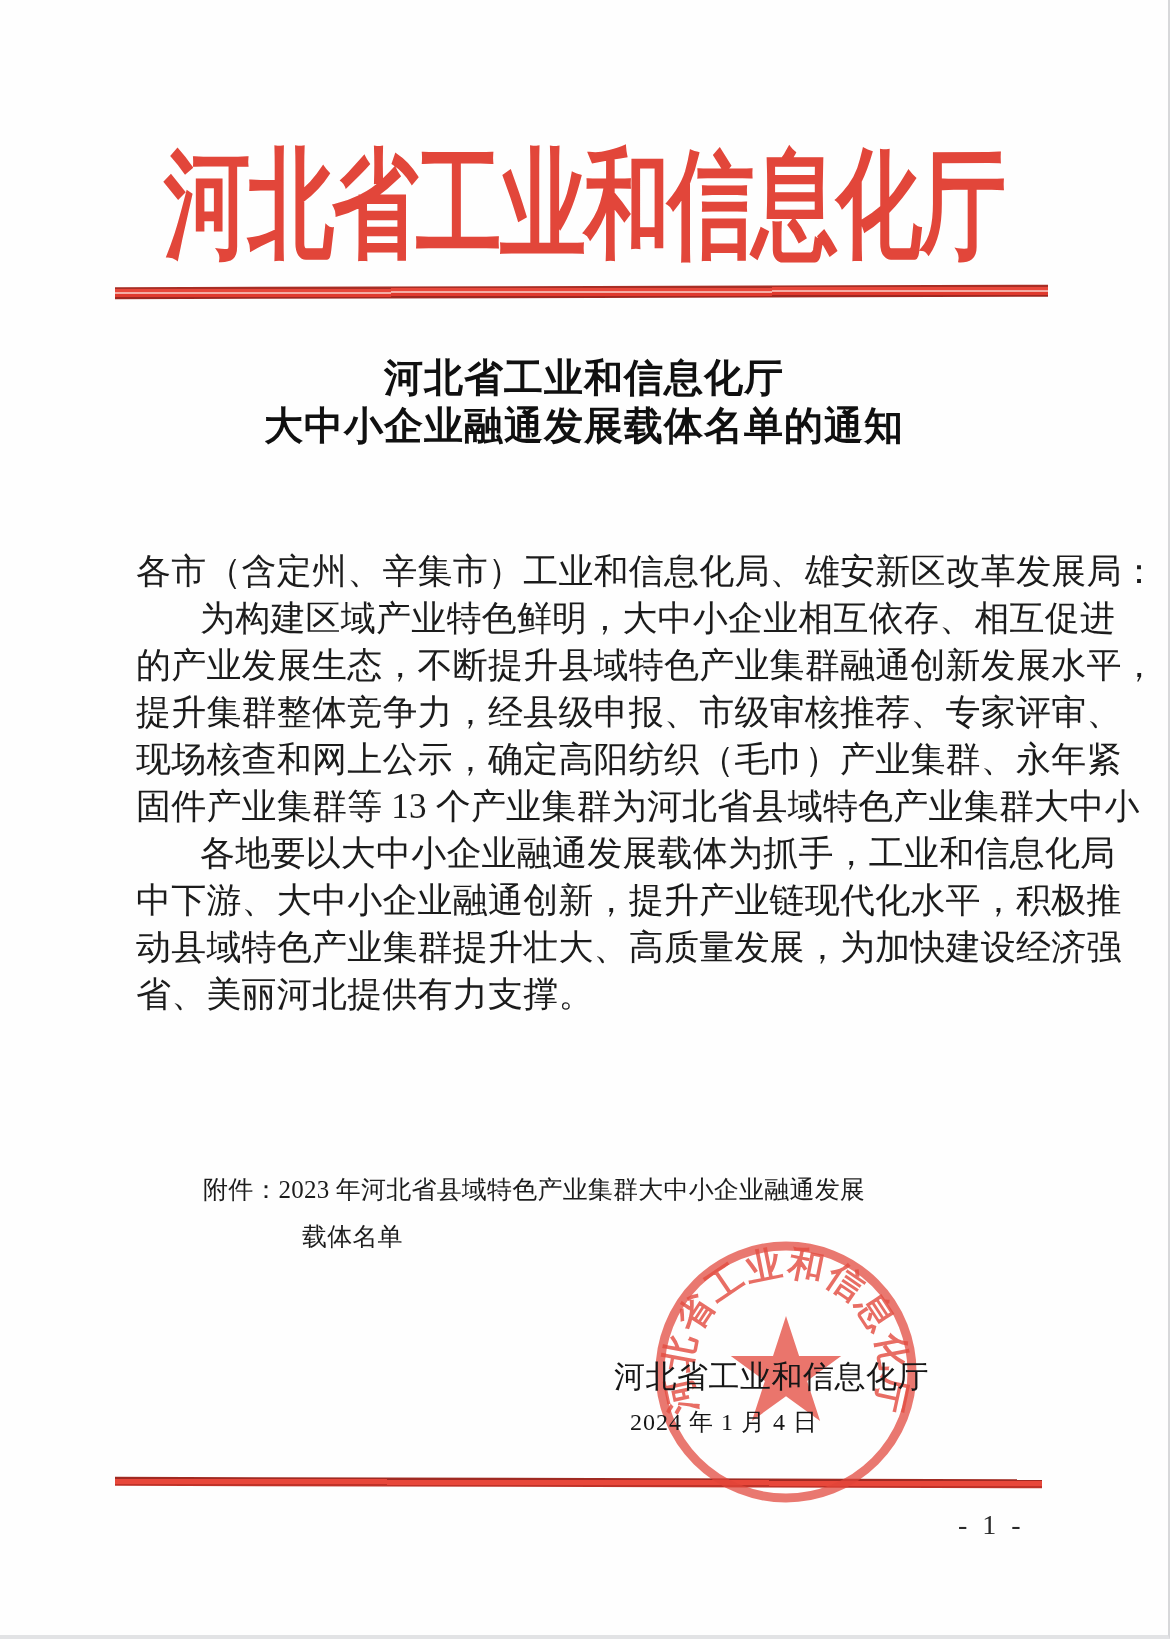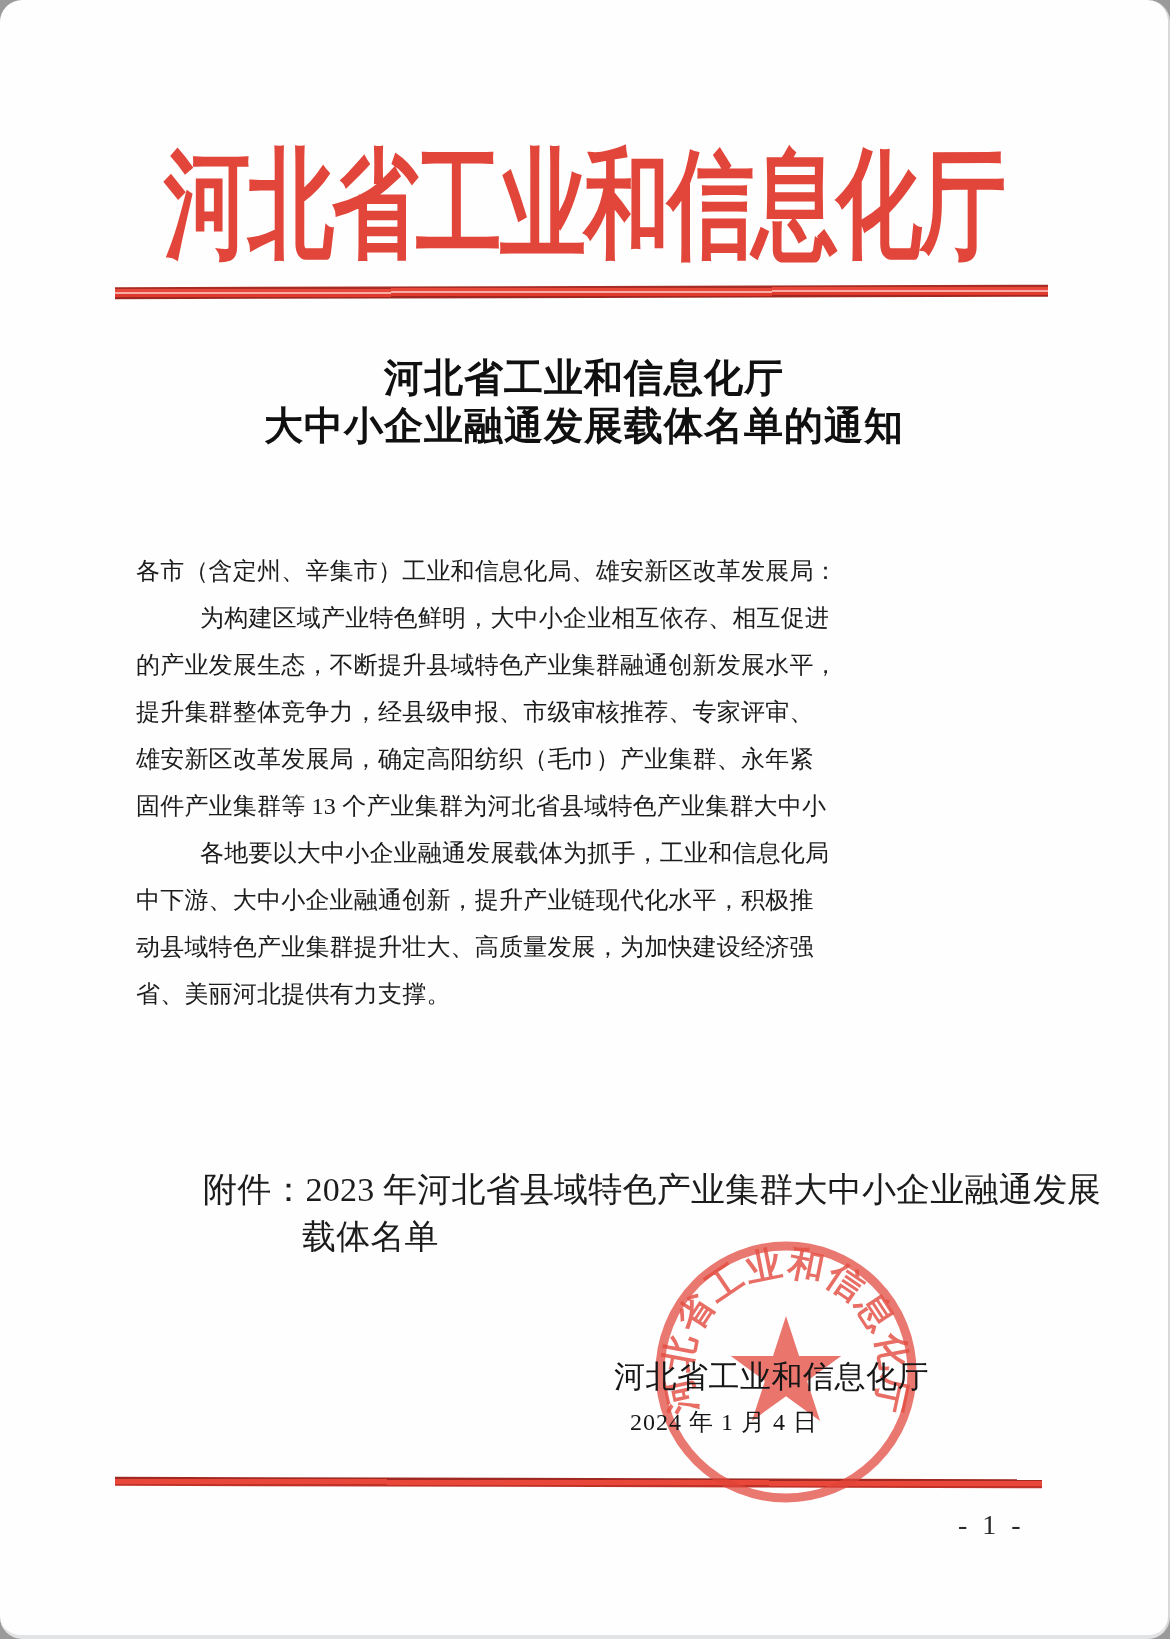--- a/index.html
+++ b/index.html
@@ -6,21 +6,20 @@
   .page{
     position:relative;
     width:1170px;height:1639px;
     margin:0 auto;
     background:#fefefe;
     overflow:hidden;
     font-family:"Liberation Serif","DejaVu Serif",serif;
     border-right:2px solid #d7d8da;
     border-bottom:4px solid #e2e3e5;
     box-sizing:border-box;
-    border-radius:22px;
   }
   
   .letterhead{
     position:absolute;top:146px;left:0;width:100%;
     text-align:center;
     font-size:86px;line-height:86px;font-weight:bold;
     color:#e2463a;
     letter-spacing:-2px;
     transform:scaleY(1.38);
     transform-origin:50% 0;
@@ -40,29 +39,29 @@
   .doc-title{
     position:absolute;top:354px;left:0;width:100%;
     text-align:center;color:#101010;
     font-size:39px;line-height:48px;font-weight:bold;
     letter-spacing:1px;white-space:nowrap;
   }
   
   .body-block{
     position:absolute;top:548px;left:136px;width:920px;
     color:#1c1c1c;
-    font-size:24px;line-height:47px;
+    font-size:35px;line-height:47px;
     letter-spacing:0.2px;
   }
   .bline{height:47px;white-space:nowrap;}
   .bline.ind{padding-left:64px;}
   
   .attachment{
     position:absolute;top:1166px;left:203px;
-    color:#1c1c1c;font-size:34px;line-height:47px;
+    color:#1c1c1c;font-size:25px;line-height:47px;
     letter-spacing:0.2px;white-space:nowrap;
   }
   .attachment .att2{padding-left:99px;}
   
   .seal{
     position:absolute;left:636px;top:1222px;width:300px;height:300px;
     z-index:2;opacity:0.92;
   }
   .seal-ring{fill:none;stroke:rgba(226,68,56,0.78);stroke-width:9px;}
   .seal-star{fill:rgba(226,68,56,0.80);}
@@ -111,21 +110,21 @@
   <div class="doc-title">
     <div>河北省工业和信息化厅</div>
     <div>大中小企业融通发展载体名单的通知</div>
   </div>
 
   <div class="body-block">
     <div class="bline">各市（含定州、辛集市）工业和信息化局、雄安新区改革发展局：</div>
     <div class="bline ind">为构建区域产业特色鲜明，大中小企业相互依存、相互促进</div>
     <div class="bline">的产业发展生态，不断提升县域特色产业集群融通创新发展水平，</div>
     <div class="bline">提升集群整体竞争力，经县级申报、市级审核推荐、专家评审、</div>
-    <div class="bline">雄安新区改革发展局，确定高阳纺织（毛巾）产业集群、永年紧</div>
+    <div class="bline">现场核查和网上公示，确定高阳纺织（毛巾）产业集群、永年紧</div>
     <div class="bline">固件产业集群等 13 个产业集群为河北省县域特色产业集群大中小</div>
     <div class="bline ind">各地要以大中小企业融通发展载体为抓手，工业和信息化局</div>
     <div class="bline">中下游、大中小企业融通创新，提升产业链现代化水平，积极推</div>
     <div class="bline">动县域特色产业集群提升壮大、高质量发展，为加快建设经济强</div>
     <div class="bline">省、美丽河北提供有力支撑。</div>
   </div>
 
   <div class="attachment">
     <div>附件：2023 年河北省县域特色产业集群大中小企业融通发展</div>
     <div class="att2">载体名单</div>

